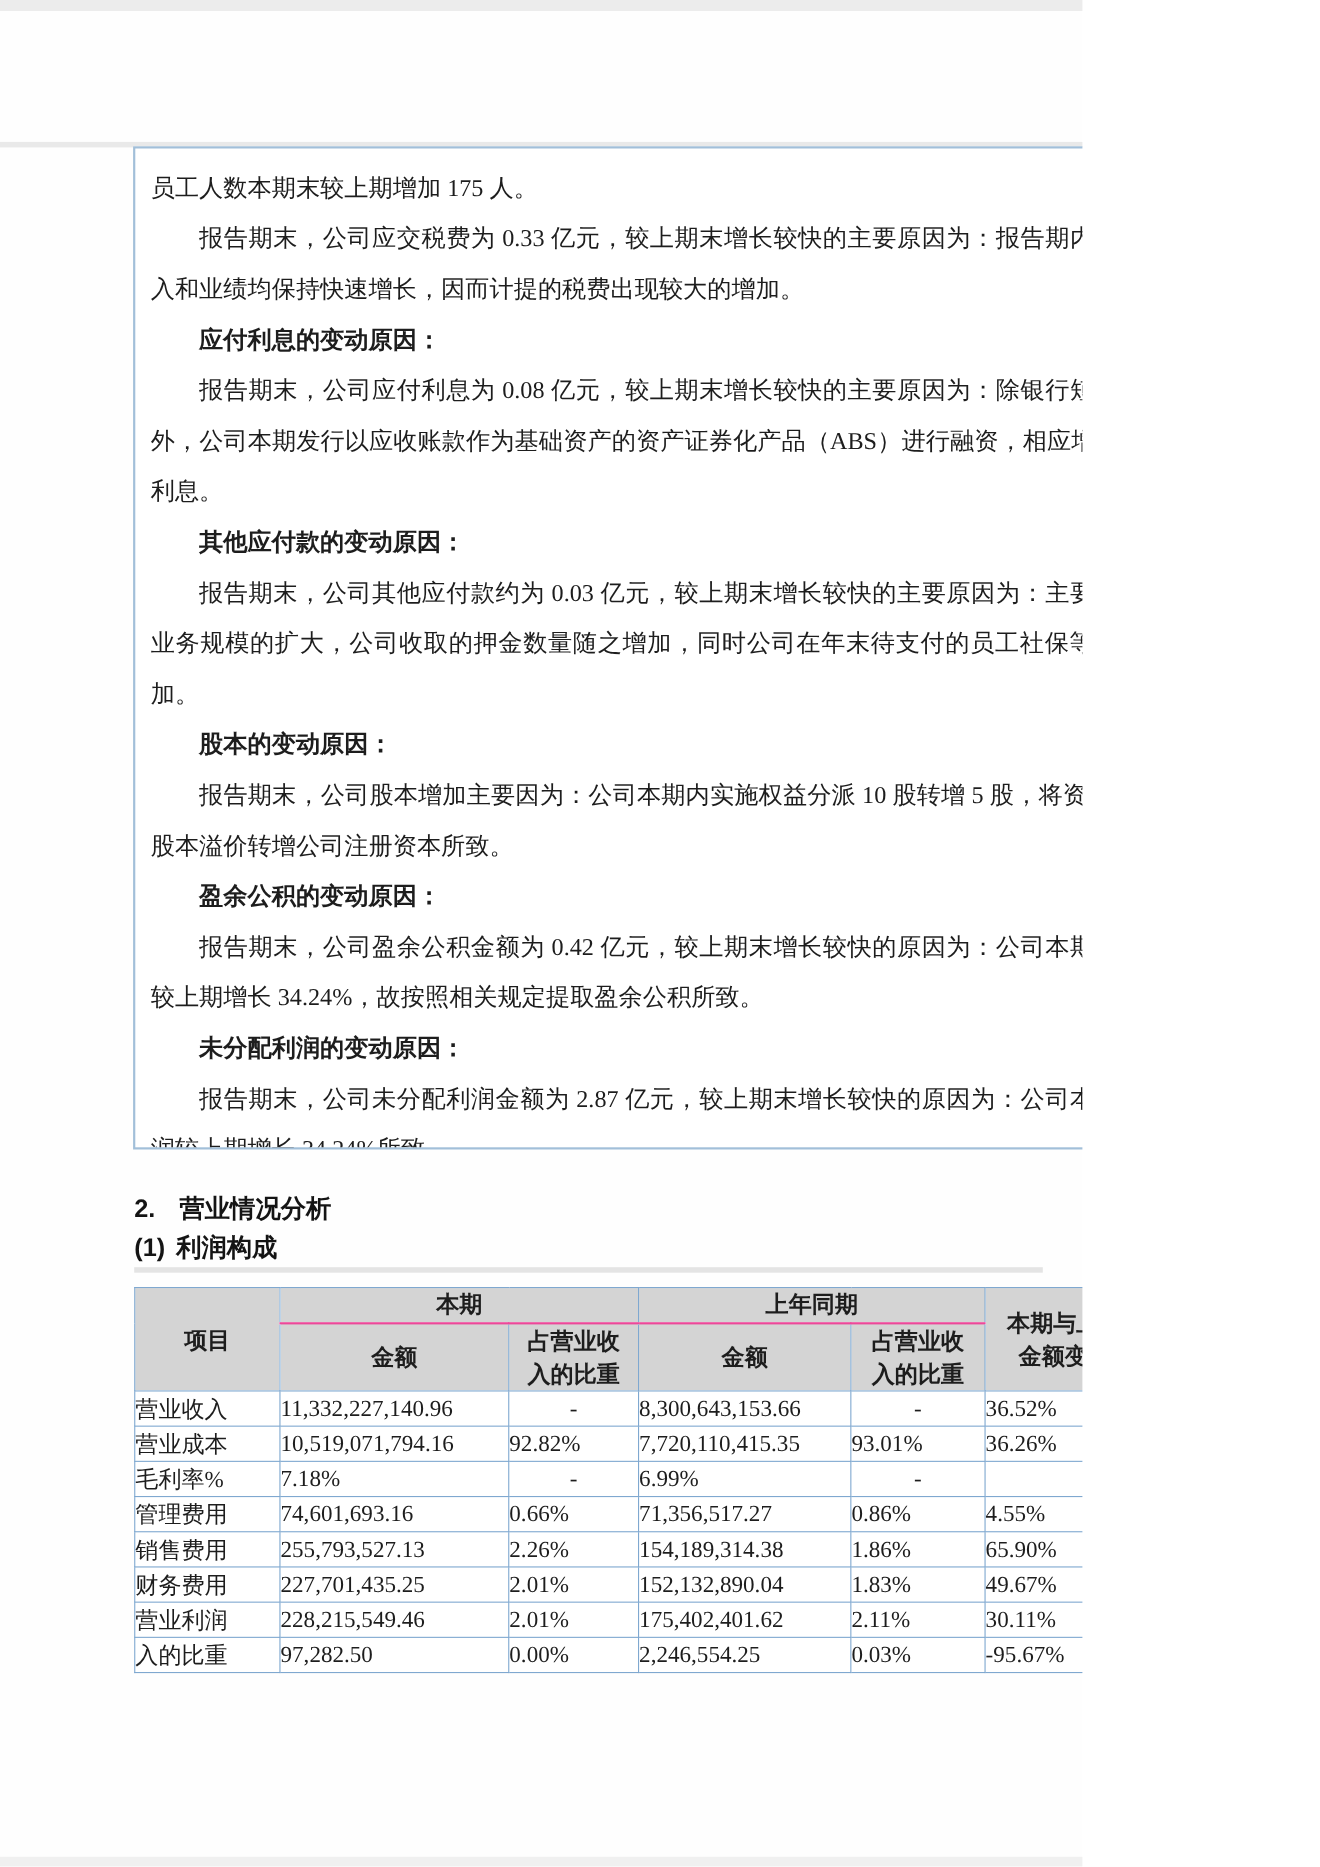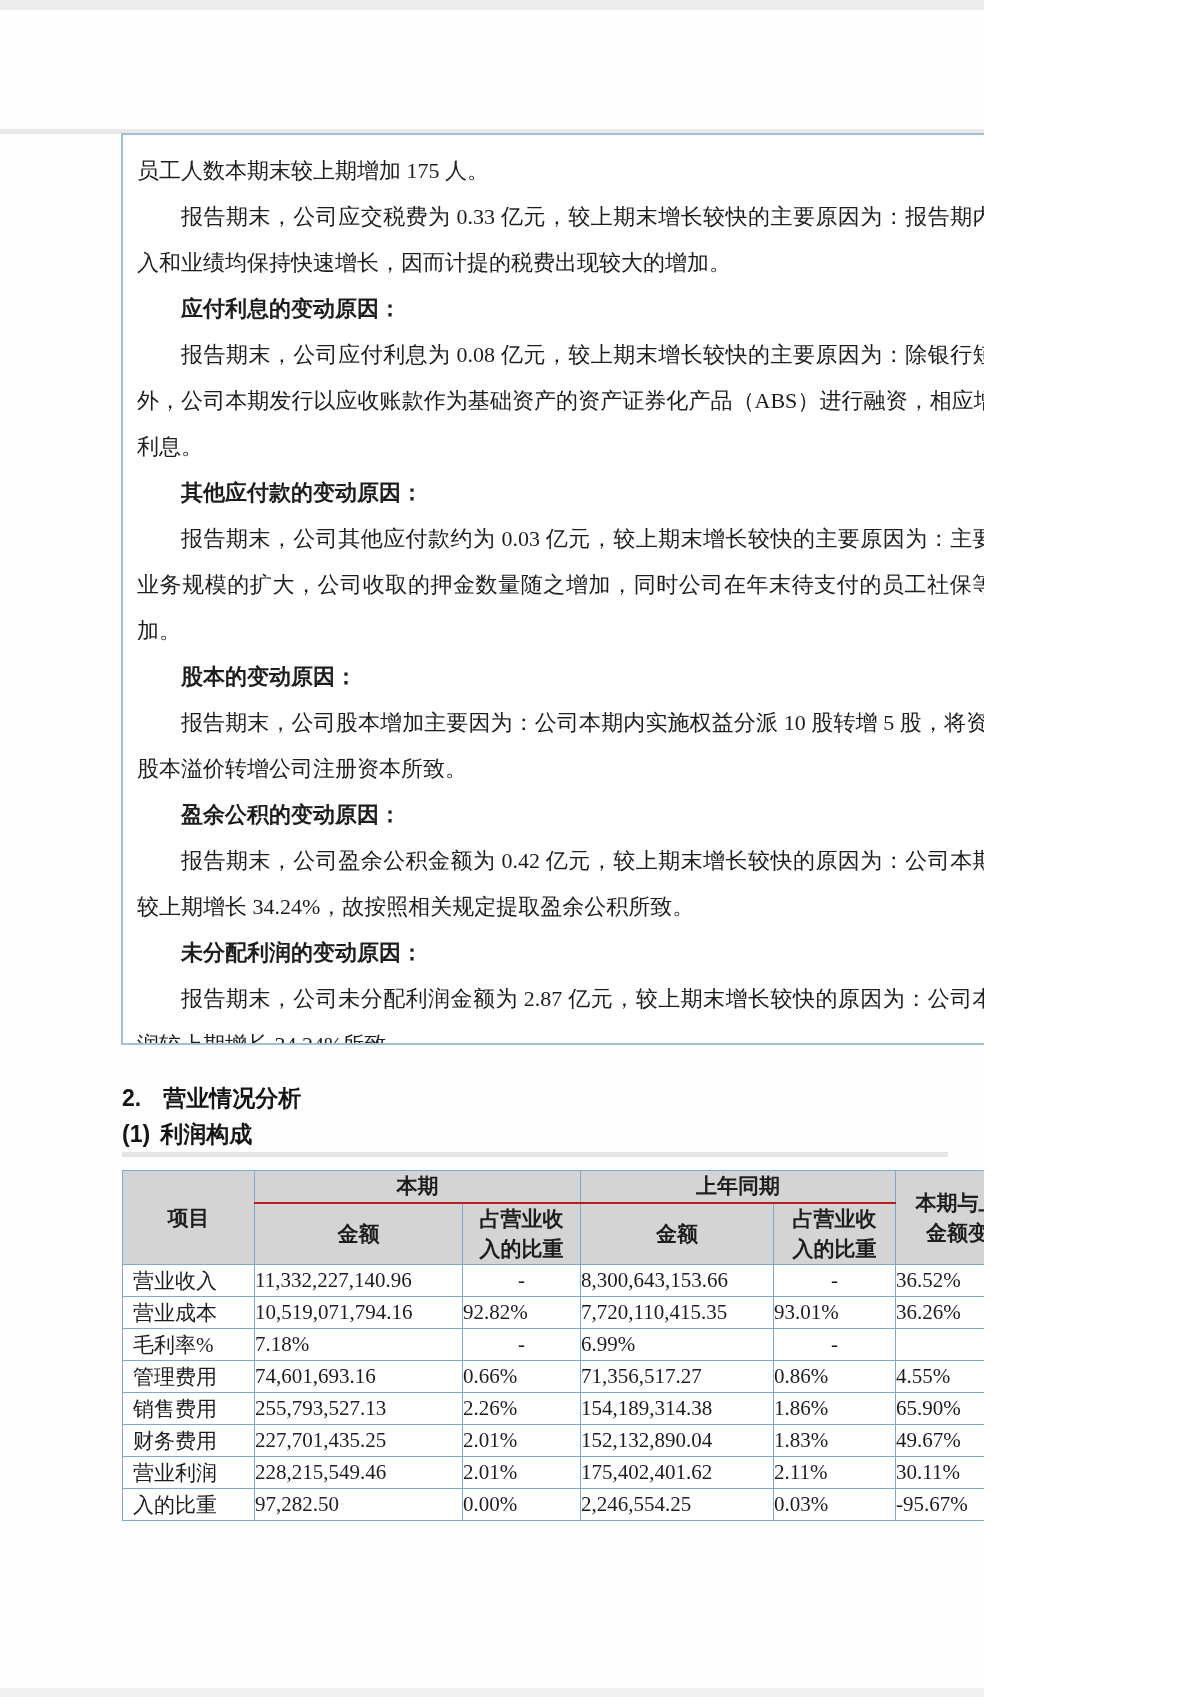--- a/index.html
+++ b/index.html
@@ -62,24 +62,24 @@
     overflow:hidden;
   }
   .report-table thead th{
     background:#d4d4d4;
     font-weight:bold;
     text-align:center;
   }
   .hrow1{height:32px;}
   .hrow2{height:62px;}
   .report-table tbody tr{height:32px;}
-  th.thick{border-bottom:2px solid #b91c1c;}
+  th.thick{border-bottom:2px solid #ec4899;}
   .hl{display:block;line-height:30px;}
   th .hl{text-align:center;}
-  td.t-item{text-align:left;padding-left:10px;}
+  td.t-item{text-align:left;}
   td.t-num{padding-right:10px;}
   td.t-num.t-dash{text-align:center;padding-right:0;}
 </style>
 </head>
 <body>
 
 <div class="page">
 
   <div class="edge-top"></div>
   <div class="band-above-box"></div>

